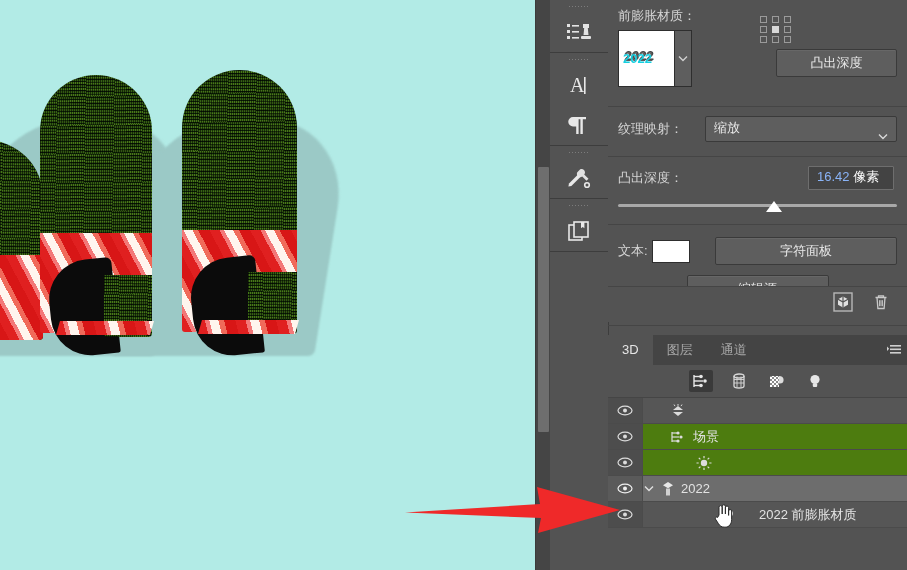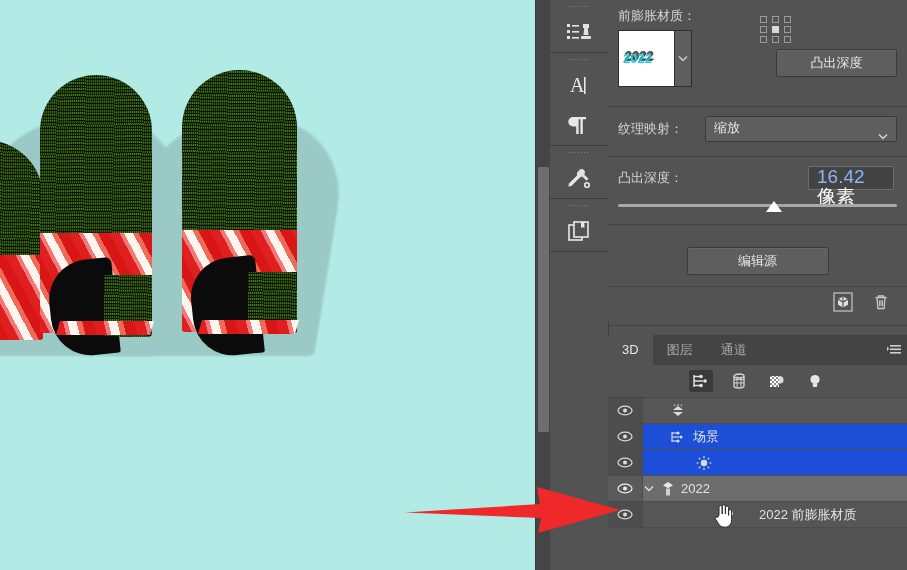--- a/index.html
+++ b/index.html
@@ -113,21 +113,21 @@
   .btn-edit{width:120px;margin:10px auto 0 auto;}
 
   .select{
     background:#5e5e5e;border:1px solid #3a3a3a;color:#e8e8e8;font-size:13px;
     height:24px;line-height:22px;padding:0 8px;position:relative;border-radius:2px;
   }
   .select .chev{position:absolute;right:8px;top:8px;}
 
   .numfield{
     background:#434343;border:1px solid #6e6e6e;height:22px;line-height:20px;
-    padding:0 8px;font-size:19px;color:#ffffff;text-align:left;border-radius:1px;
+    padding:0 8px;font-size:13px;color:#ffffff;text-align:left;border-radius:1px;
   }
   .numfield .v{color:#8ab4f8;}
 
   .slider{position:relative;height:14px;margin-top:10px;}
   .slider .track{position:absolute;left:0;right:0;top:4px;height:3px;background:#a8a8a8;border-radius:2px;}
   .slider .knob{
     position:absolute;top:1px;width:0;height:0;
     border-left:8px solid transparent;border-right:8px solid transparent;border-bottom:11px solid #ffffff;
   }
 
@@ -152,21 +152,21 @@
   .filterbar{height:32px;background:#535353;display:flex;align-items:center;justify-content:center;gap:14px;
     border-bottom:1px solid #454545;}
   .fbtn{width:24px;height:22px;display:flex;align-items:center;justify-content:center;border-radius:2px;}
   .fbtn.active{background:#3a3a3a;}
 
   .list{position:relative;}
   .lrow{
     height:25px;display:flex;align-items:center;border-bottom:1px solid #4b4b4b;
     font-size:13px;color:#e2e2e2;background:#565656;
   }
-  .lrow.alt{background:#1d4ed8;}
+  .lrow.alt{background:#4d7c0f;}
   .lrow.sel{background:#6d6d6d;}
   .eye{
     width:34px;height:25px;display:flex;align-items:center;justify-content:center;
     border-right:1px solid #4b4b4b;background:#4d4d4d;flex:none;
   }
   .lrow.sel .eye{background:#5a5a5a;}
   .disc{width:12px;display:flex;align-items:center;justify-content:center;flex:none;color:#cfcfcf;font-size:9px;}
   .ricon{width:24px;display:flex;align-items:center;justify-content:center;flex:none;}
   .ltext{flex:1;white-space:nowrap;overflow:hidden;}
 
@@ -335,20 +335,26 @@
           <span>像素</span>
         </div>
       </div>
       <div class="slider">
         <div class="track"></div>
         <div class="knob" style="left:53%;"></div>
       </div>
     </div>
 
     <div class="sect" style="height:78px;padding-top:12px;">
+      <div class="row" style="align-items:center;">
+        <div class="lbl" style="width:34px;">文本:</div>
+        <div class="swatch"></div>
+        <div style="flex:1;"></div>
+        <div class="btn btn-char">字符面板</div>
+      </div>
       <div class="btn btn-edit">编辑源</div>
     </div>
   </div>
 
   <div class="footbar">
     <div class="foot-ico">
       <svg width="20" height="20" viewBox="0 0 20 20">
         <rect x="1" y="1" width="18" height="18" fill="none" stroke="#b8b8b8" stroke-width="1.4"></rect>
         <path d="M10 4.5l5 2.8v5.4L10 15.5 5 12.7V7.3z" fill="#e0e0e0"></path>
         <path d="M10 4.5v11M5 7.3l5 2.8 5-2.8" fill="none" stroke="#535353" stroke-width="1.2"></path>

